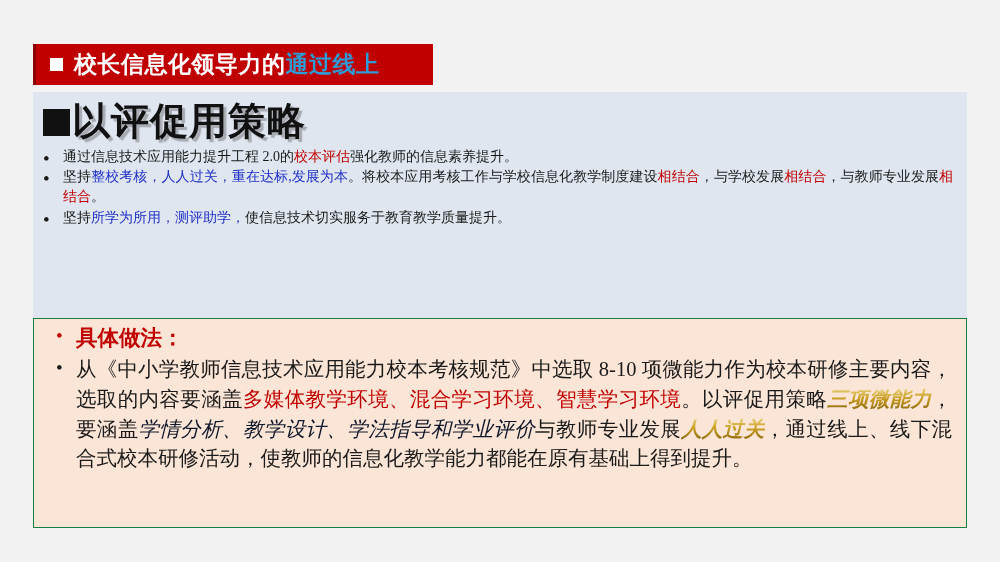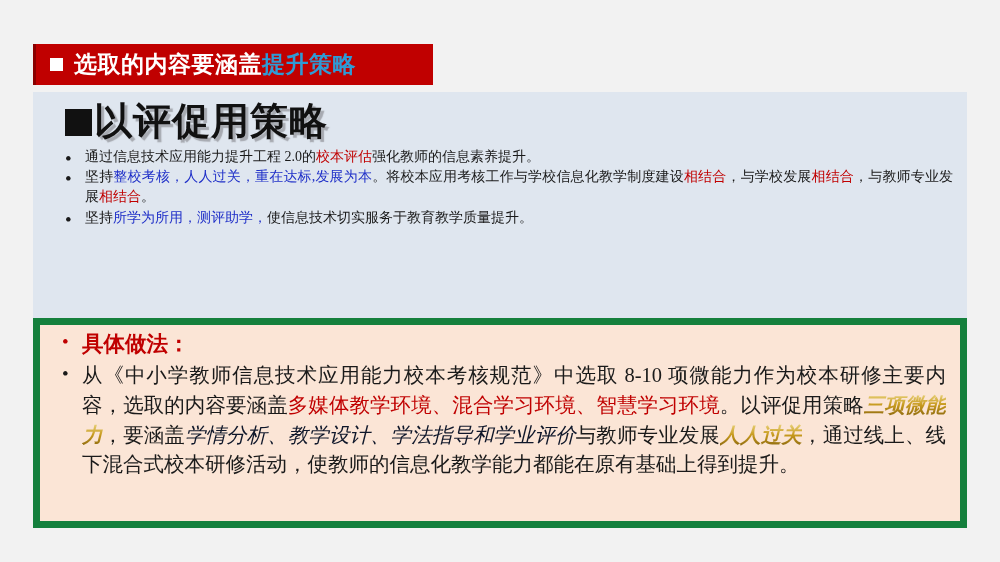--- a/index.html
+++ b/index.html
@@ -58,21 +58,21 @@
   .panel {
     position: absolute;
     left: 33px;
     top: 92px;
     width: 934px;
     height: 226px;
     background: #dfe6ef;
     box-sizing: border-box;
   }
   .panel-inner {
-    padding: 6px 14px 0 24px;
+    padding: 6px 14px 0 2px;
   }
   .big-title {
     font-family: "Liberation Sans", "DejaVu Sans", sans-serif;
     font-size: 38px;
     font-weight: bold;
     color: #111111;
     line-height: 1.12;
     letter-spacing: 1px;
     text-shadow: 3px 3px 1px rgba(120,120,125,0.55);
     margin: 2px 0 4px 8px;
@@ -126,21 +126,21 @@
   }
 
   
   .panel2 {
     position: absolute;
     left: 33px;
     top: 318px;
     width: 934px;
     height: 210px;
     background: #fbe5d6;
-    border: 7px solid #15803d;
+    border: 1px solid #15803d;
     box-sizing: border-box;
   }
   .panel2-inner {
     padding: 4px 14px 0 14px;
   }
   .panel2 .strong-red {
     color: #C00000;
     font-weight: bold;
     font-size: 21.5px;
   }
@@ -150,21 +150,21 @@
   }
 </style>
 </head>
 <body>
 
 <div class="slide">
 
   <div class="banner">
     <span class="banner-square"></span>
     <span class="banner-text">
-      <span>选取的内容要涵盖</span><span class="accent">提升策略</span>
+      <span>校长信息化领导力的</span><span class="accent">通过线上</span>
     </span>
   </div>
 
   <div class="panel">
     <div class="panel-inner">
       <div class="big-title"><span class="sq"></span><span>以评促用策略</span></div>
       <ul class="bullets">
         <li>
           <span>通过信息技术应用能力提升工程 2.0的</span><span class="red">校本评估</span><span>强化教师的信息素养提升。</span>
         </li>

